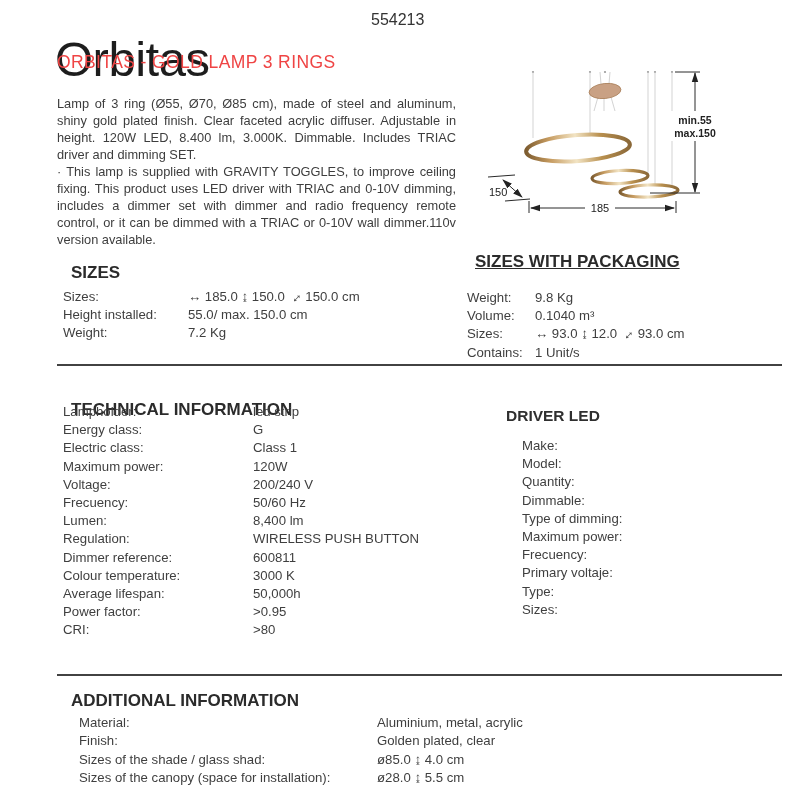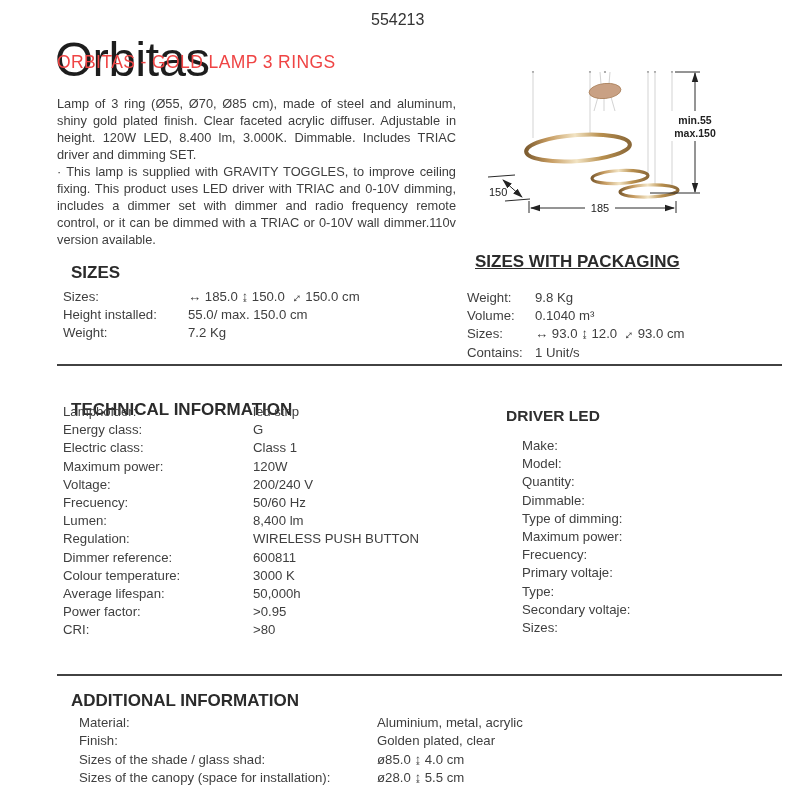--- a/index.html
+++ b/index.html
@@ -238,23 +238,20 @@
     <div class="row">
         <span>Frecuency:</span>
       </div>
     <div class="row">
         <span>Primary voltaje:</span>
       </div>
     <div class="row">
         <span>Type:</span>
       </div>
     <div class="row">
-        <span>Secondary voltaje:</span>
-      </div>
-    <div class="row">
         <span>Sizes:</span>
       </div>
   </div>
 
   <div class="hr hr2"></div>
 
   <h2 class="sec-title" style="left:63px;top:683px;">ADDITIONAL INFORMATION</h2>
   <div class="rows add-rows">
     <div class="row">
       <span>Material:</span>

